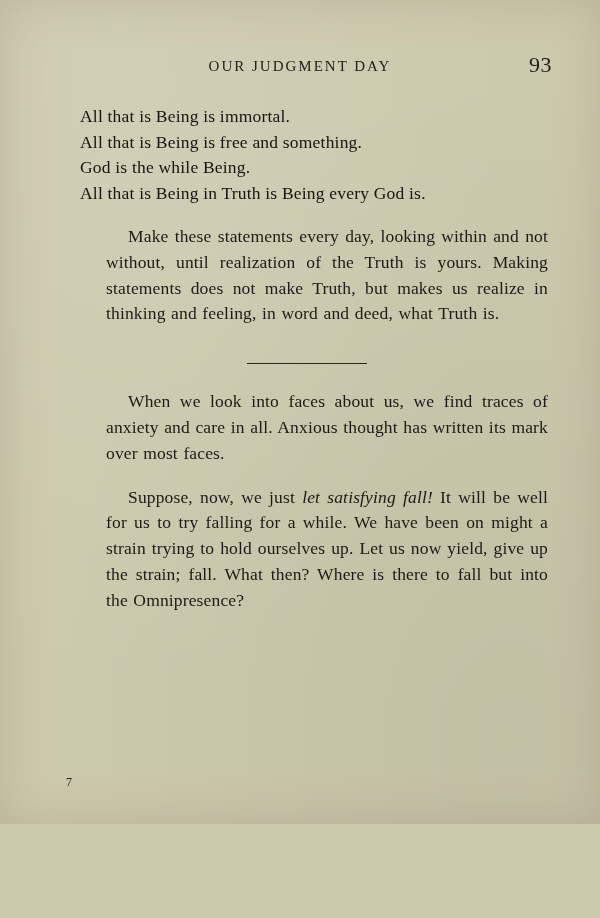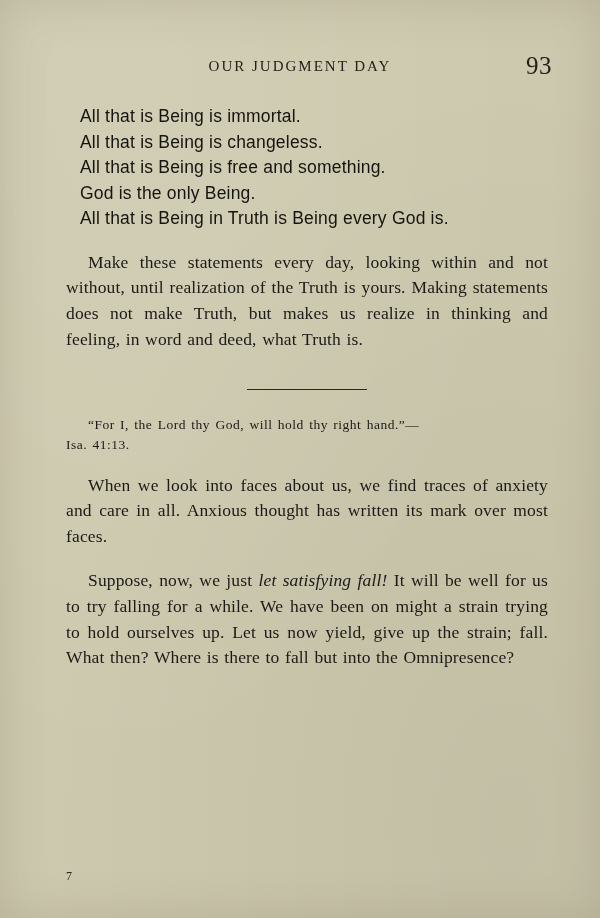--- a/index.html
+++ b/index.html
@@ -10,21 +10,21 @@
     width: 600px;
     height: 918px;
     background: #cdc9ae;
     font-family: "Liberation Serif", serif;
     color: #1c1a16;
     overflow: hidden;
   }
   .page {
     position: relative;
     width: 600px;
-    height: 918px;
+    height: 824px;
     box-sizing: border-box;
   }
   
   .page::before {
     content: "";
     position: absolute;
     inset: 0;
     background:
       radial-gradient(ellipse at 20% 10%, rgba(255,255,255,0.10), rgba(255,255,255,0) 60%),
       radial-gradient(ellipse at 85% 90%, rgba(0,0,0,0.05), rgba(0,0,0,0) 65%);
@@ -44,32 +44,32 @@
     text-align: center;
     font-size: 15px;
     letter-spacing: 2.0px;
     font-family: "Liberation Serif", serif;
     color: #24211b;
   }
   .folio {
     position: absolute;
     right: 48px;
     top: -6px;
-    font-size: 25px;
+    font-size: 22px;
     color: #24211b;
     letter-spacing: 0.5px;
   }
   .content {
     position: absolute;
     left: 66px;
     right: 52px;
     top: 104px;
   }
   .verse-block {
-    font-family: Liberation Sans, sans-serif;
+    font-family: Liberation Serif, serif;
     font-size: 17.5px;
     line-height: 25.5px;
     letter-spacing: 0.2px;
     color: #16140f;
     margin-bottom: 4px;
   }
   .verse-line {
     white-space: nowrap;
   }
   .verse-line.indent {
@@ -83,20 +83,21 @@
   .body-para {
     font-size: 17.5px;
     line-height: 25.8px;
     text-align: justify;
     margin-top: 18px;
     letter-spacing: 0.15px;
     word-spacing: 1.0px;
   }
   .body-para.first-indent {
     text-indent: 22px;
+    margin-left: 40px;
   }
   .divider-wrap {
     margin-top: 26px;
     margin-bottom: 18px;
     text-align: center;
   }
   .divider {
     display: inline-block;
     width: 120px;
     height: 0;
@@ -139,36 +140,31 @@
 
   <div class="header">
     <div class="running-head">OUR JUDGMENT DAY</div>
     <div class="folio">93</div>
   </div>
 
   <div class="content">
 
     <div class="verse-block">
       <div class="verse-line indent">All that is Being is immortal.</div>
-      <div class="verse-line indent">All that is Being is changeless.</div>
       <div class="verse-line indent">All that is Being is free and something.</div>
-      <div class="verse-line indent">God is the only Being.</div>
+      <div class="verse-line indent">God is the while Being.</div>
       <div class="verse-line wrapped">All that is Being in Truth is Being every God is.</div>
     </div>
 
     <p class="body-para first-indent">Make these statements every day, looking within and not without, until realization of the Truth is yours.  Making statements does not make Truth, but makes us realize in thinking and feeling, in word and deed, what Truth is.</p>
 
     <div class="divider-wrap">
       <span class="divider"></span>
     </div>
 
-    <p class="quote-para">
-      <span class="q-indent"></span><span>“For I, the Lord thy God, will hold thy right hand.”—</span><br>
-      <span>Isa. 41:13.</span>
-    </p>
 
     <p class="body-para first-indent">When we look into faces about us, we find traces of anxiety and care in all.   Anxious thought has written its mark over most faces.</p>
 
 
     <p class="body-para first-indent"><span>Suppose, now, we just </span><span class="ital">let satisfying fall!</span><span>  It will be well for us to try falling for a while.  We have been on might a strain trying to hold ourselves up.  Let us now yield, give up the strain; fall.   What then?  Where is there to fall but into the Omnipresence?</span></p>
 
   </div>
 
   <div class="sig">7</div>
   <div class="edge-shadow"></div>

